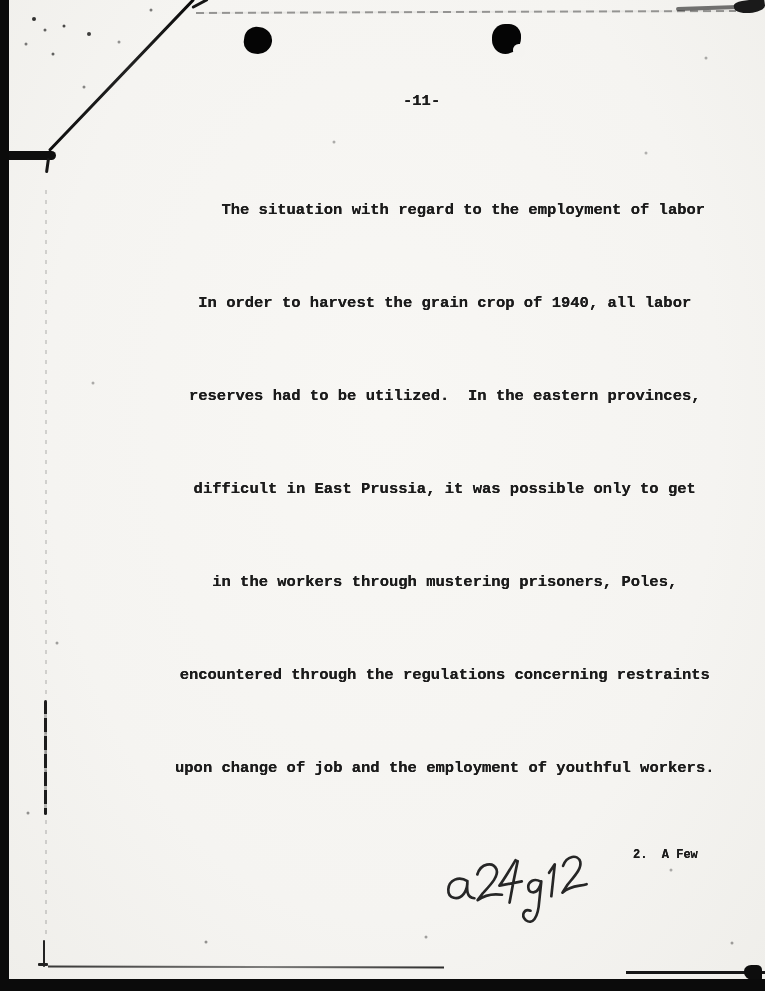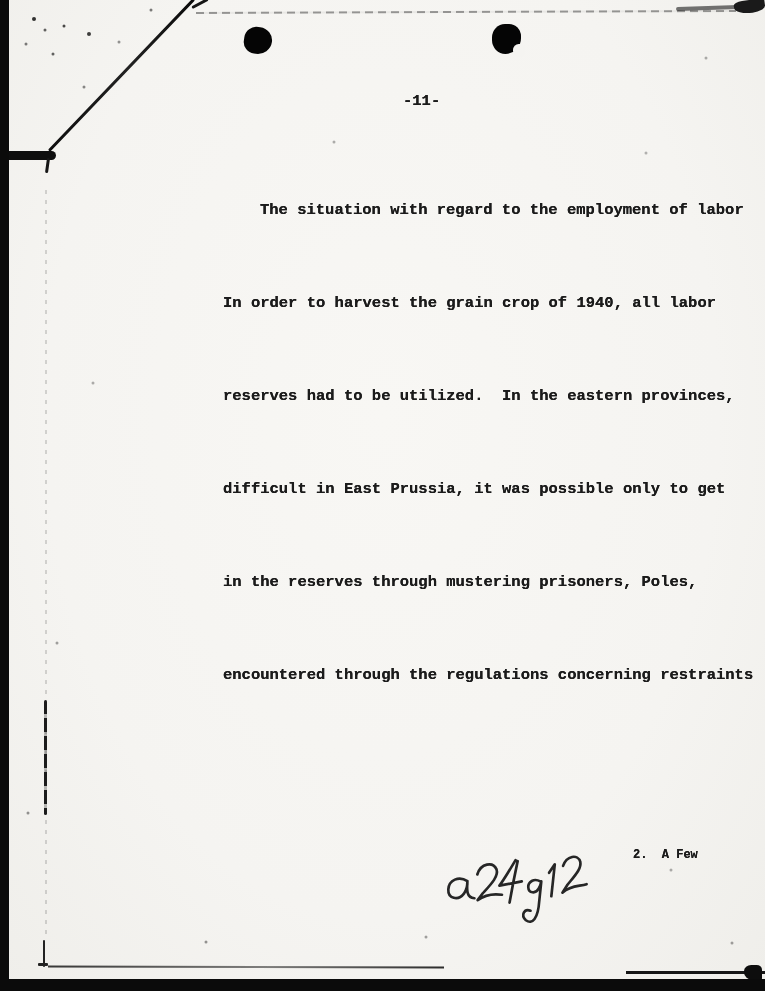--- a/index.html
+++ b/index.html
@@ -9,33 +9,34 @@
     --scan-black:#0b0b0b;
   }
   html,body{margin:0;padding:0;background:#e8e7e3;}
   .scan{
     position:relative;
     width:765px;height:991px;
     overflow:hidden;
     background:radial-gradient(ellipse at 50% 42%, #f8f7f4 0%, var(--paper) 62%, #efeeea 100%);
     font-family:"Liberation Mono","DejaVu Sans Mono",monospace;
     color:var(--ink);
+    text-align:center;
   }
   
   .pagenum{
     position:absolute;left:403px;top:92px;
     font-size:15.5px;font-weight:700;line-height:18px;
     white-space:pre;text-shadow:0 0 .5px currentColor;
   }
   .doc-body{
     position:absolute;left:175px;top:133px;
     font-size:15.5px;font-weight:700;line-height:31px;
     white-space:pre;text-shadow:0 0 .5px currentColor;
   }
-  .tline{height:31px;margin-left:48px;}
+  .tline{height:31px;}
   .tline.indent{text-indent:37px;}
   .footer-note{
     position:absolute;left:633px;top:846px;
     font-size:12px;font-weight:700;line-height:18px;
     white-space:pre;text-shadow:0 0 .5px currentColor;
   }
   
   .handwriting{
     position:absolute;left:443px;top:856px;width:150px;height:82px;
     transform:rotate(-3deg);
@@ -129,22 +130,23 @@
   <div class="punch punch-left"></div>
   <div class="punch punch-right"></div>
 
   <div class="pagenum">-11-</div>
 
   <div class="doc-body">
     <div class="tline indent">The situation with regard to the employment of labor</div>
     <div class="tline">In order to harvest the grain crop of 1940, all labor</div>
     <div class="tline">reserves had to be utilized.  In the eastern provinces,</div>
     <div class="tline">difficult in East Prussia, it was possible only to get</div>
-    <div class="tline">in the reserves through mustering prisoners, Poles,</div>
+    <div class="tline">in the workers through mustering prisoners, Poles,</div>
     <div class="tline">encountered through the regulations concerning restraints</div>
+    <div class="tline">upon change of job and the employment of youthful workers.</div>
     
     
     
     
     
     
     
     
     
     

